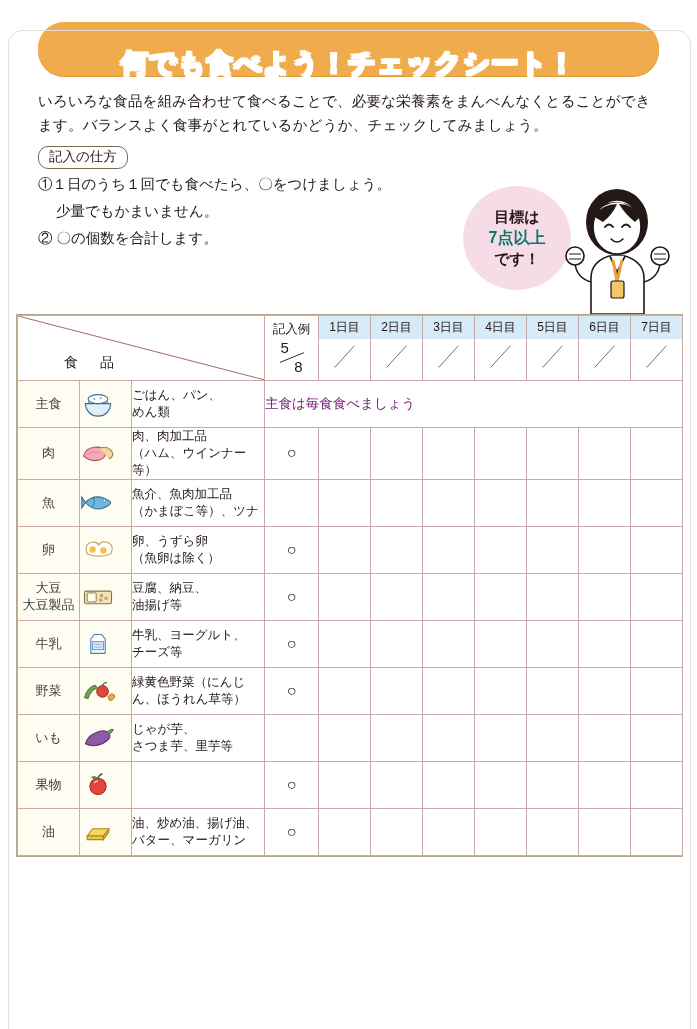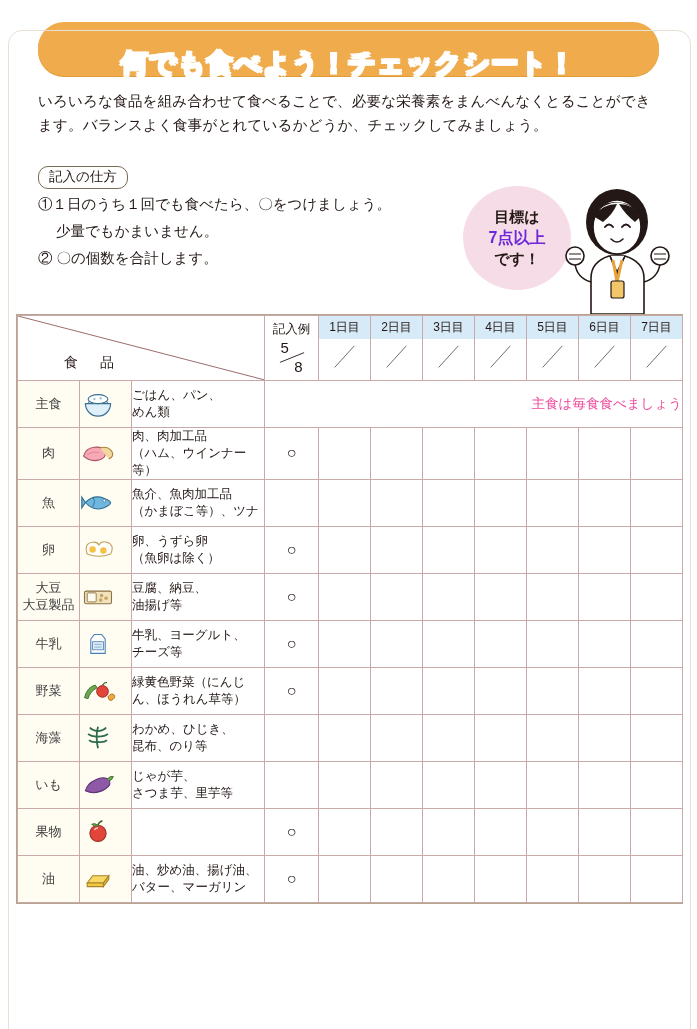--- a/index.html
+++ b/index.html
@@ -51,21 +51,21 @@
   .intro {
     margin: 14px 20px 0 22px;
     font-size: 14.5px;
     line-height: 1.65;
     letter-spacing: 0.2px;
     color: #231815;
   }
 
   
   .howto {
-    margin: 28px 22px 0 22px;
+    margin: 8px 22px 0 22px;
     position: relative;
   }
   .howto-label {
     display: inline-block;
     border: 1px solid #7a6a56;
     border-radius: 10px;
     padding: 1px 10px 2px 10px;
     font-size: 13.5px;
     color: #231815;
     background: #fff;
@@ -95,21 +95,21 @@
     height: 104px;
     background: #f6dce6;
     border-radius: 50%;
     display: flex;
     flex-direction: column;
     justify-content: center;
     text-align: center;
     line-height: 1.35;
   }
   .goal-l1 { font-size: 15px; font-weight: bold; color: #231815; }
-  .goal-l2 { font-size: 16px; font-weight: bold; color: #6d28d9; }
+  .goal-l2 { font-size: 16px; font-weight: bold; color: #0f766e; }
   .goal-l3 { font-size: 15px; font-weight: bold; color: #231815; }
 
   .char {
     position: absolute;
     left: 92px;
     top: 0;
     width: 125px;
     height: 132px;
   }
 
@@ -217,23 +217,23 @@
     color: #231815;
     background: #ffffff;
   }
   .ex, .day {
     text-align: center;
     font-size: 16px;
     color: #231815;
   }
   .row-h { height: 47px; }
   .staple-note {
-    text-align: right;
+    text-align: left;
     font-size: 13.5px;
-    color: #ec4899;
+    color: #701a75;
   }
   
   .total-label {
     background: #cfe7f6;
     text-align: center;
     font-size: 15px;
     padding: 8px 0;
     color: #231815;
   }
   .total-val {
@@ -555,45 +555,20 @@
             <td class="day"></td>
             <td class="day"></td>
             <td class="day"></td>
             <td class="day"></td>
             <td class="day"></td>
             <td class="day"></td>
             <td class="day"></td>
           </tr>
           <tr class="row-h">
             <td class="cat">
-              <div>海藻</div>
-            </td>
-            <td class="ico">
-              <svg viewBox="0 0 40 30" width="36" height="27">
-                <path d="M20 27 q-3 -13 0 -24" fill="none" stroke="#2f6b4f" stroke-width="2"></path>
-                <path d="M20 8 q-7 -1 -9 -4 M20 8 q7 -1 9 -4" fill="none" stroke="#2f6b4f" stroke-width="2"></path>
-                <path d="M20 14 q-8 0 -11 -3 M20 14 q8 0 11 -3" fill="none" stroke="#2f6b4f" stroke-width="2"></path>
-                <path d="M20 20 q-7 1 -10 -2 M20 20 q7 1 10 -2" fill="none" stroke="#2f6b4f" stroke-width="2"></path>
-              </svg>
-            </td>
-            <td class="desc">
-              <div>わかめ、ひじき、</div>
-              <div>昆布、のり等</div>
-            </td>
-            <td class="ex"></td>
-            <td class="day"></td>
-            <td class="day"></td>
-            <td class="day"></td>
-            <td class="day"></td>
-            <td class="day"></td>
-            <td class="day"></td>
-            <td class="day"></td>
-          </tr>
-          <tr class="row-h">
-            <td class="cat">
               <div>いも</div>
             </td>
             <td class="ico">
               <svg viewBox="0 0 40 30" width="36" height="27">
                 <path d="M6 22 q2 -8 11 -12 q10 -5 15 0 q4 5 -4 10 q-11 7 -22 2 z" fill="#8e5aa8" stroke="#5c2f72" stroke-width="1.2"></path>
                 <path d="M30 9 q4 -4 7 -3 q-1 4 -5 5" fill="#6aa84f" stroke="#3e6a2c" stroke-width="1"></path>
               </svg>
             </td>
             <td class="desc">
               <div>じゃが芋、</div>

